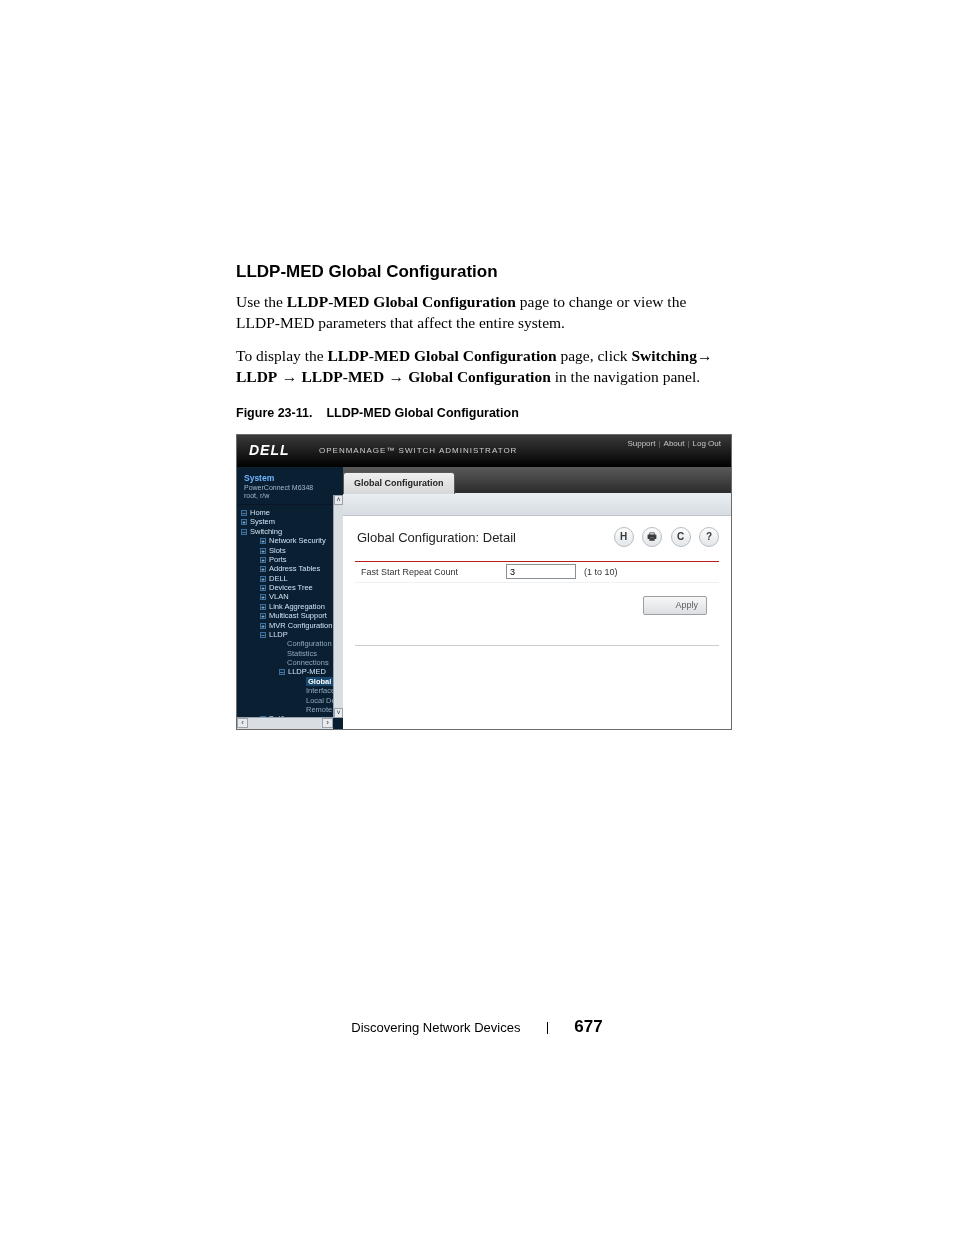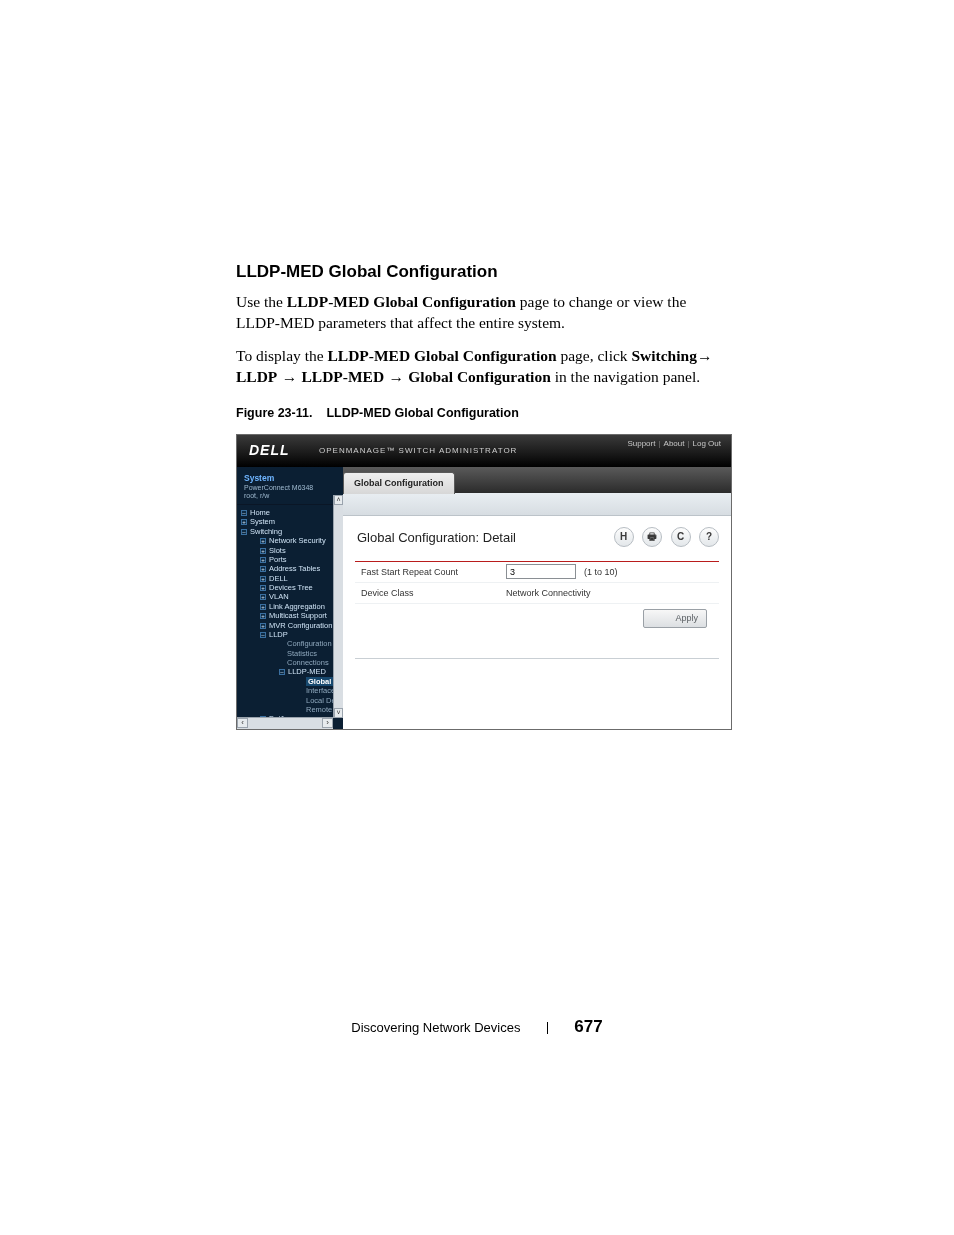--- a/index.html
+++ b/index.html
@@ -44,21 +44,21 @@
   .panelhead{padding:14px 14px 8px 14px;position:relative;}
   .panelhead .title{font-size:13px;color:#222;}
   .iconrow{position:absolute;right:12px;top:10px;}
   .iconrow .ibtn{display:inline-block;width:18px;height:18px;border:1px solid #b7bdc3;border-radius:10px;background:linear-gradient(#fdfdfd,#e3e7ea);margin-left:4px;text-align:center;font-size:10px;line-height:17px;color:#3a3a3a;font-weight:bold;font-family:Arial,Helvetica,sans-serif;}
   .formblock{margin:8px 12px 0 12px;border-top:1px solid #b91c1c;}
   .frow{display:flex;align-items:center;border-bottom:1px solid #eef1f3;height:20px;font-size:9px;color:#333;}
   .frow .lbl{width:145px;padding-left:6px;}
   .frow .val{flex:1;display:flex;align-items:center;gap:8px;}
   .frow input[type=text]{width:62px;height:13px;font-size:9px;border:1px solid #8a8f94;padding:0 3px;background:#fff;}
   .frow .hint{color:#333;}
-  .applyrow{margin-top:3px;text-align:right;padding-right:24px;}
+  .applyrow{margin-top:11px;text-align:right;padding-right:24px;}
   .applybtn{display:inline-block;min-width:46px;height:17px;border:1px solid #9aa0a6;border-radius:2px;background:linear-gradient(#f7f7f7,#dcdfe2);font-size:9px;line-height:16px;color:#5a5f63;padding:0 8px;}
   .divline{height:1px;background:#c9cfd4;margin:30px 12px 0 12px;}
   
   .footer{position:absolute;left:0;right:0;bottom:198px;text-align:center;font-family:Arial,Helvetica,sans-serif;}
   .footer .ftxt{font-size:13px;color:#000;text-align:center;}
   .footer .bar{display:inline-block;width:1px;height:12px;background:#000;vertical-align:-2px;margin:0 22px;}
   .footer .pn{font-weight:bold;font-size:17px;}
   .arrow{font-family:Arial,Helvetica,sans-serif;}
 </style>
 </head>
@@ -154,26 +154,20 @@
           </div>
         </div>
         <div class="formblock">
           <div class="frow">
             <div class="lbl">Fast Start Repeat Count</div>
             <div class="val">
               <input type="text" value="3" style="">
               <span class="hint">(1 to 10)</span>
             </div>
           </div>
-          <div class="frow">
-            <div class="lbl">Device Class</div>
-            <div class="val">
-                <span>Network Connectivity</span>
-              </div>
-          </div>
         </div>
         <div class="applyrow">
           <span class="applybtn">Apply</span>
         </div>
         <div class="divline"></div>
       </div>
     </div>
   </div>
 
   <div class="footer">

